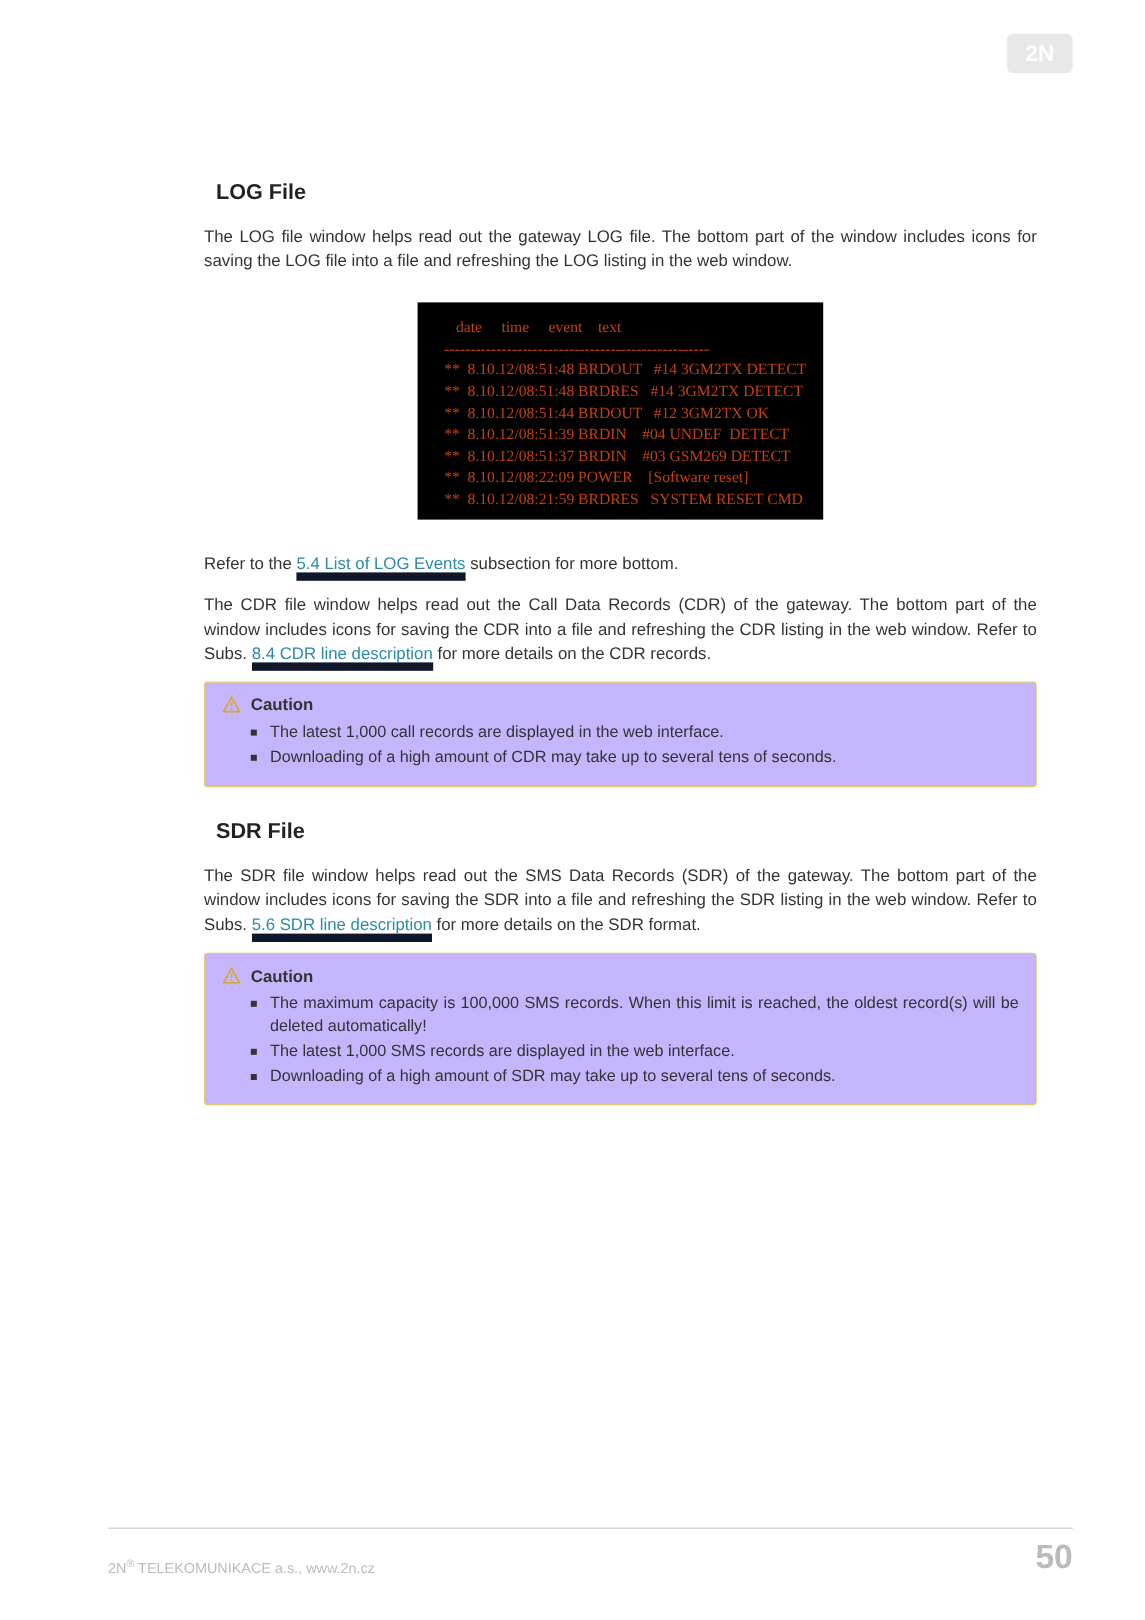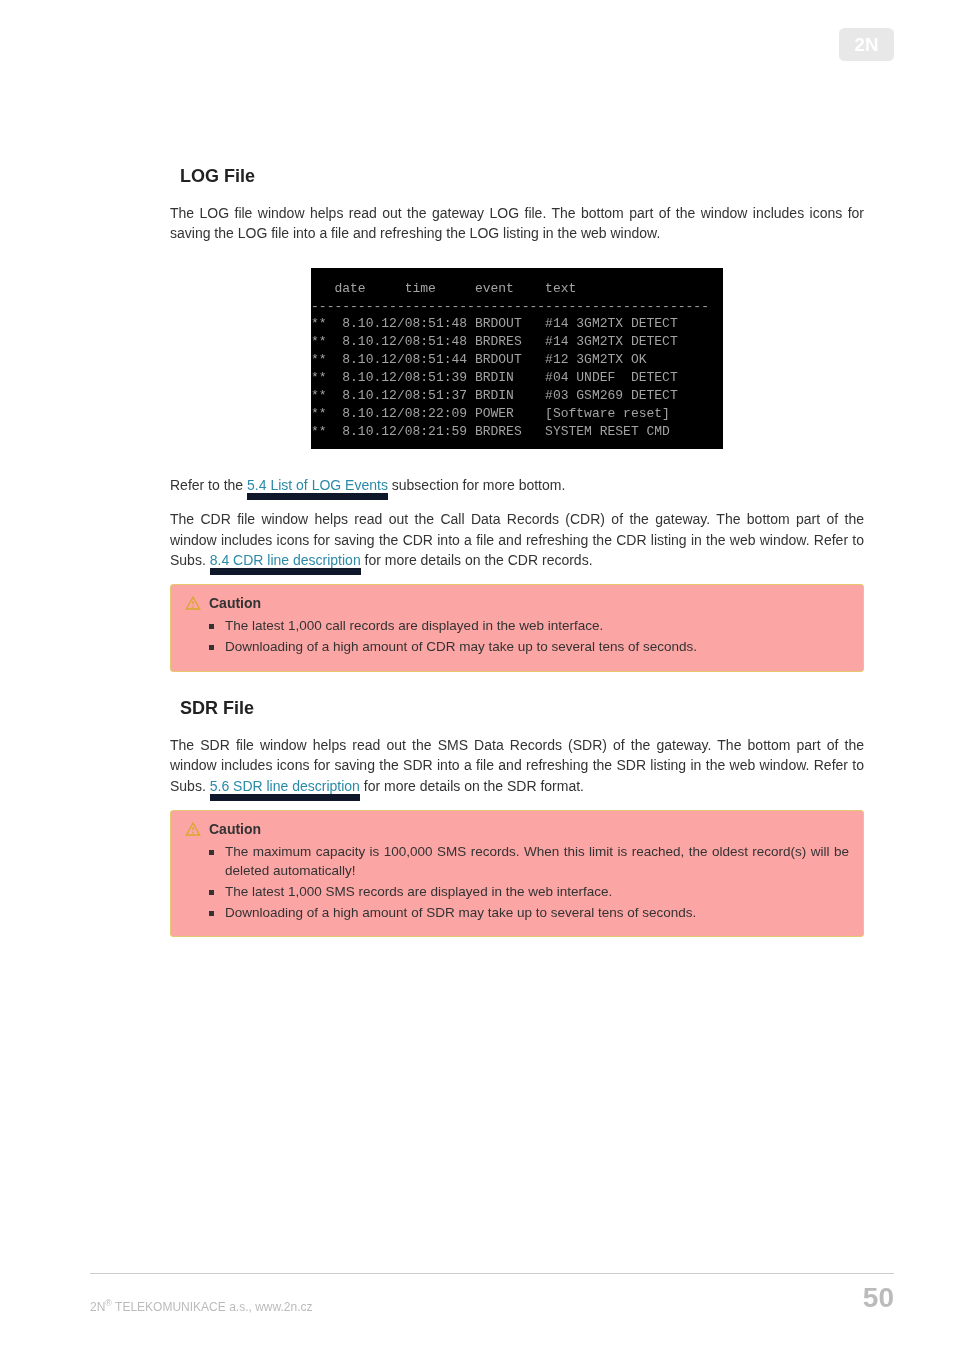--- a/index.html
+++ b/index.html
@@ -6,21 +6,20 @@
   body {
     width: 954px;
     height: 1350px;
     background: #fff;
     font-family: Verdana, Geneva, sans-serif;
     color: #333;
     position: relative;
   }
   .page {
     padding: 30px 90px 30px 170px;
-    margin-top: 16px;
   }
   .logo {
     position: absolute;
     top: 28px;
     right: 60px;
     width: 55px;
     height: 33px;
   }
   .logo svg { width: 100%; height: 100%; }
   h3.section {
@@ -41,30 +40,30 @@
     text-decoration: none;
     border-bottom: 7px solid #0f172a;
   }
   .term-wrap {
     display: flex;
     justify-content: center;
     margin: 24px 0 26px 0;
   }
   .terminal {
     background: #000;
-    color: #a3a3a3;
-    font-family: Liberation Mono, monospace;
+    color: #c2410c;
+    font-family: Liberation Serif, serif;
     font-size: 13px;
-    padding: 12px 14px 8px 0;
+    padding: 12px 14px 8px 22px;
     white-space: pre;
     line-height: 1.38;
   }
   .callout {
     border: 1px solid #e6c96e;
-    background: #fca5a5;
+    background: #c4b5fd;
     border-radius: 3px;
     padding: 10px 14px 12px 14px;
     margin: 8px 0 22px 0;
   }
   .callout-head {
     display: flex;
     align-items: center;
     gap: 8px;
     margin-bottom: 6px;
   }

